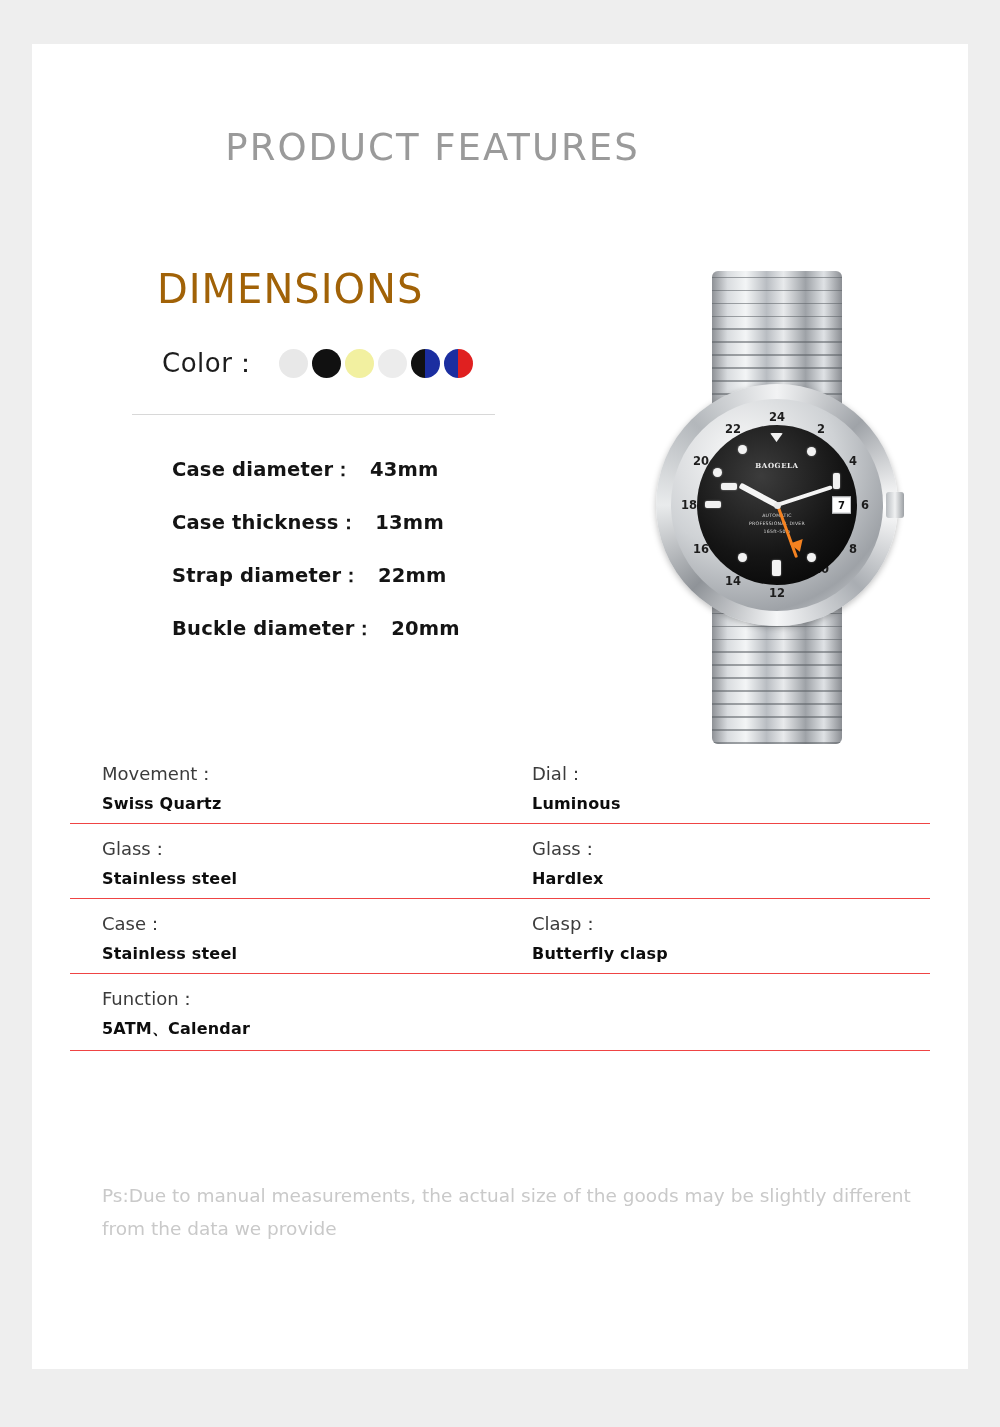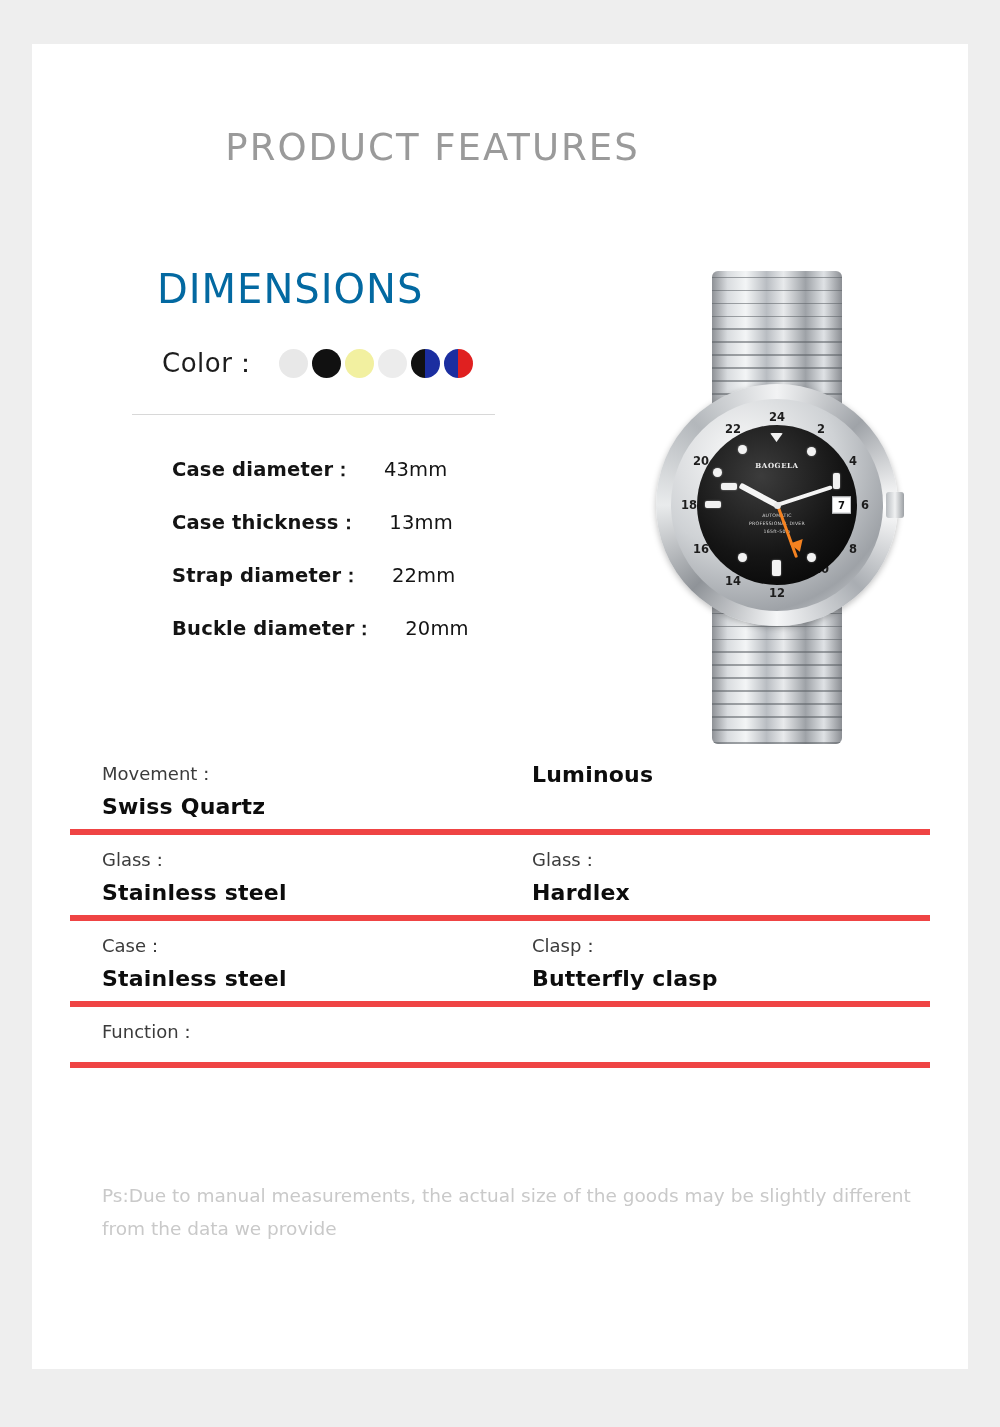--- a/index.html
+++ b/index.html
@@ -32,21 +32,21 @@
     color: #9a9a9a;
     font-family: "DejaVu Sans", sans-serif;
     font-weight: 400;
   }
   .dimensions-heading {
     position: absolute;
     left: 125px;
     top: 222px;
     font-size: 40px;
     letter-spacing: 1px;
-    color: #0369a1;
+    color: #a16207;
     font-weight: 400;
   }
   .color-row {
     position: absolute;
     left: 130px;
     top: 302px;
     display: flex;
     align-items: center;
   }
   .color-label {
@@ -91,22 +91,22 @@
     width: 420px;
   }
   .spec-line {
     font-size: 19.5px;
     color: #141414;
     font-weight: 600;
     margin-bottom: 26px;
     letter-spacing: 0.2px;
   }
   .spec-line .val {
-    margin-left: 24px;
-    font-weight: 400;
+    margin-left: 10px;
+    font-weight: 700;
   }
 
   
   .watch {
     position: absolute;
     left: 600px;
     top: 205px;
     width: 290px;
     height: 500px;
   }
@@ -277,36 +277,36 @@
 
   
   .spec-table {
     position: absolute;
     left: 38px;
     top: 705px;
     width: 860px;
   }
   .spec-row {
     display: flex;
-    border-bottom: 6px solid #ef4444;
+    border-bottom: 1px solid #ef4444;
     padding: 13px 0 10px 0;
   }
   .spec-cell {
     width: 50%;
     padding-left: 32px;
     box-sizing: border-box;
   }
   .spec-key {
     font-size: 18px;
     color: #3b3b3b;
     margin-bottom: 8px;
     font-weight: 400;
   }
   .spec-val {
-    font-size: 22px;
+    font-size: 16px;
     color: #0d0d0d;
     font-weight: 700;
     letter-spacing: 0.2px;
   }
   .footnote {
     position: absolute;
     left: 70px;
     top: 1135px;
     width: 830px;
     font-size: 18.5px;
@@ -440,20 +440,21 @@
   </div>
 
   <div class="spec-table">
 
     <div class="spec-row">
       <div class="spec-cell">
         <div class="spec-key">Movement：</div>
         <div class="spec-val">Swiss Quartz</div>
       </div>
       <div class="spec-cell">
+        <div class="spec-key">Dial：</div>
         <div class="spec-val">Luminous</div>
       </div>
     </div>
 
     <div class="spec-row">
       <div class="spec-cell">
         <div class="spec-key">Glass：</div>
         <div class="spec-val">Stainless steel</div>
       </div>
       <div class="spec-cell">
@@ -469,20 +470,21 @@
       </div>
       <div class="spec-cell">
         <div class="spec-key">Clasp：</div>
         <div class="spec-val">Butterfly clasp</div>
       </div>
     </div>
 
     <div class="spec-row">
       <div class="spec-cell">
         <div class="spec-key">Function：</div>
+        <div class="spec-val">5ATM、Calendar</div>
       </div>
       <div class="spec-cell"></div>
     </div>
 
   </div>
 
   <div class="footnote">Ps:Due to manual measurements, the actual size of the goods may be slightly different from the data we provide</div>
 
 </div>
 

